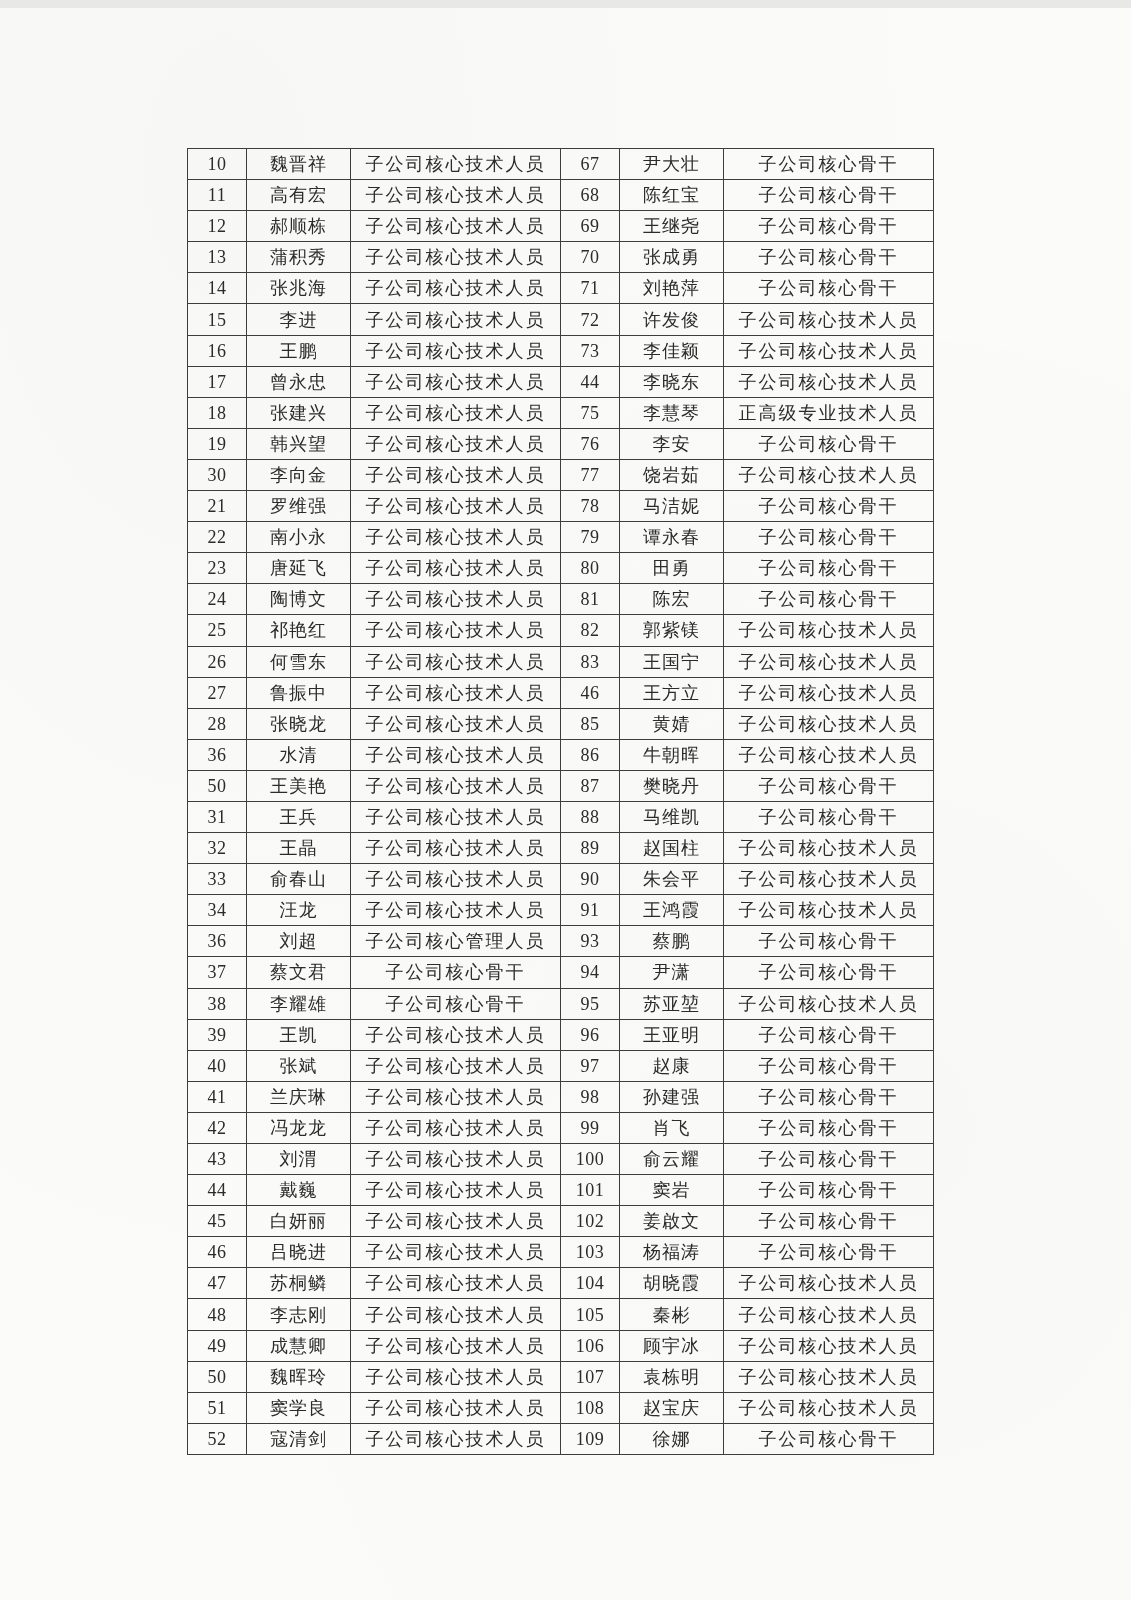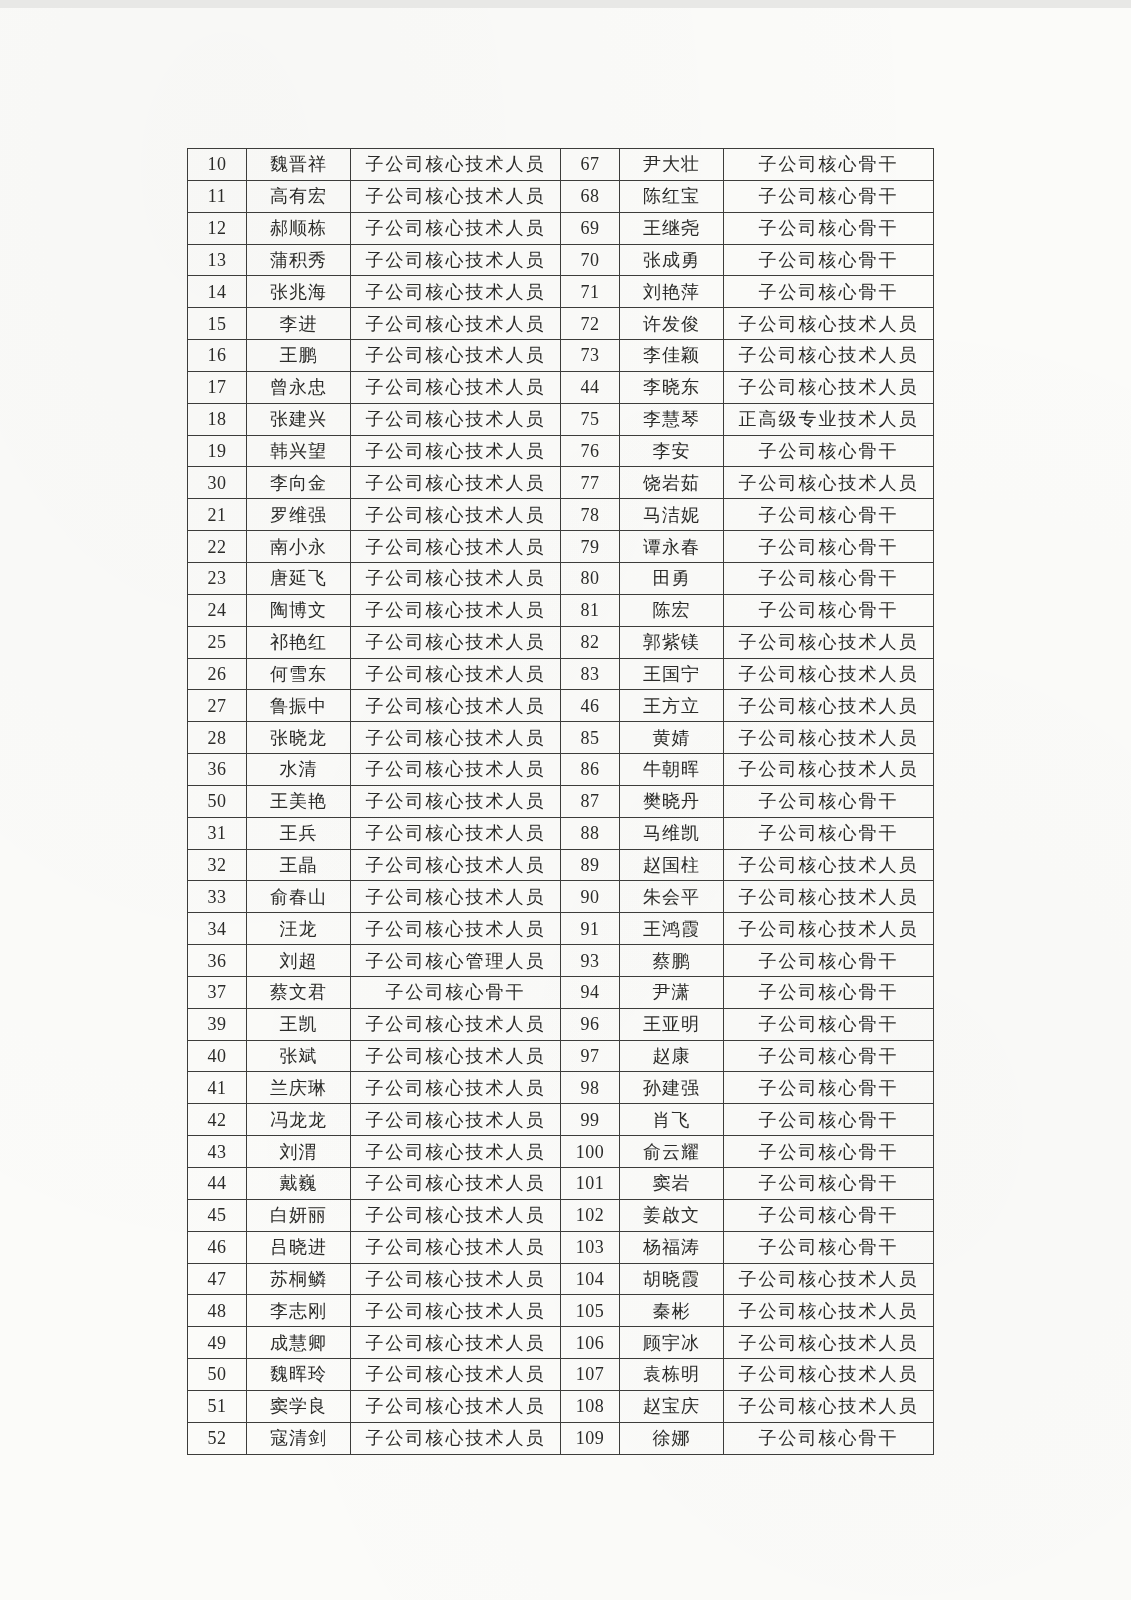--- a/index.html
+++ b/index.html
@@ -280,20 +280,28 @@
         </tr>
         <tr>
           <td class="num">37</td>
           <td class="name">蔡文君</td>
           <td class="title">子公司核心骨干</td>
           <td class="num">94</td>
           <td class="name">尹潇</td>
           <td class="title">子公司核心骨干</td>
         </tr>
         <tr>
+          <td class="num">38</td>
+          <td class="name">李耀雄</td>
+          <td class="title">子公司核心骨干</td>
+          <td class="num">95</td>
+          <td class="name">苏亚堃</td>
+          <td class="title">子公司核心技术人员</td>
+        </tr>
+        <tr>
           <td class="num">39</td>
           <td class="name">王凯</td>
           <td class="title">子公司核心技术人员</td>
           <td class="num">96</td>
           <td class="name">王亚明</td>
           <td class="title">子公司核心骨干</td>
         </tr>
         <tr>
           <td class="num">40</td>
           <td class="name">张斌</td>

